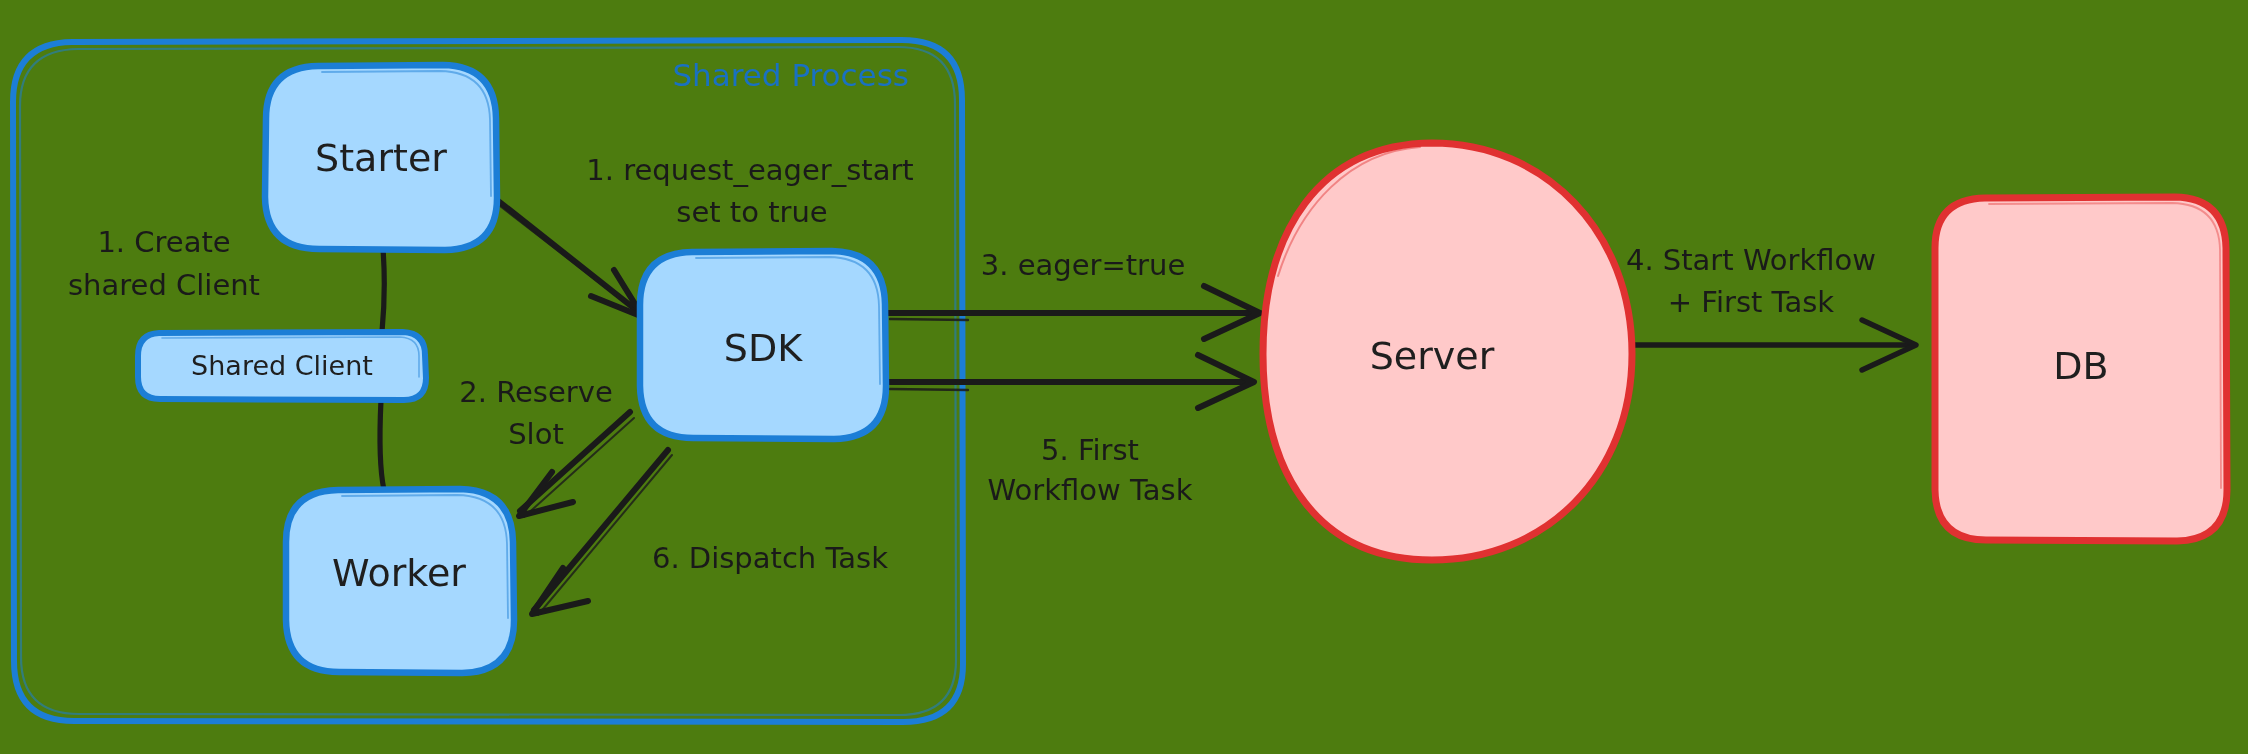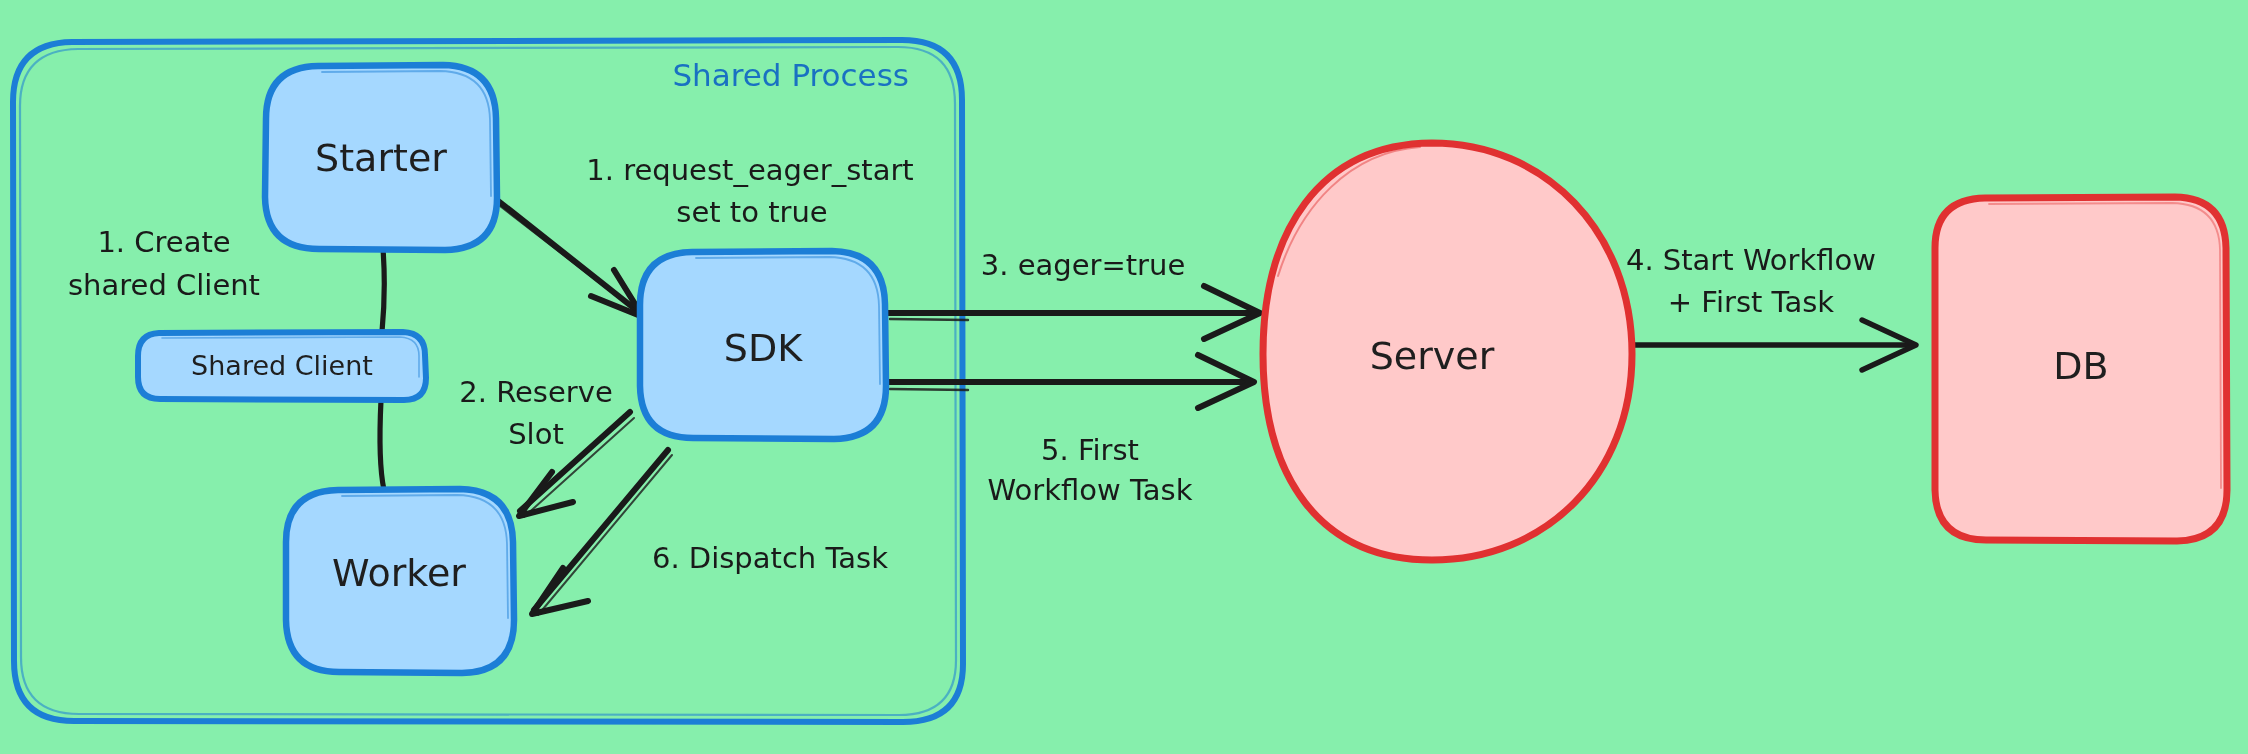--- a/index.html
+++ b/index.html
@@ -1,17 +1,17 @@
 <!DOCTYPE html>
 <html><head>
 <meta charset="utf-8">
 <style>
   html,body{margin:0;padding:0;background:#ffffff;}
   body{width:2248px;height:754px;overflow:hidden;font-family:"DejaVu Sans",sans-serif;}
-  #stage{position:relative;width:2248px;height:754px;background:#86efac;}
+  #stage{position:relative;width:2248px;height:754px;background:#4d7c0f;}
   svg#canvas{position:absolute;left:0;top:0;width:2248px;height:754px;}
   .node-label{
     font-family:"DejaVu Sans",sans-serif;
     fill:#1f1f1f;
     text-anchor:middle;
     dominant-baseline:middle;
   }
   .edge-label{
     font-family:"DejaVu Sans",sans-serif;
     fill:#1a1a1a;

